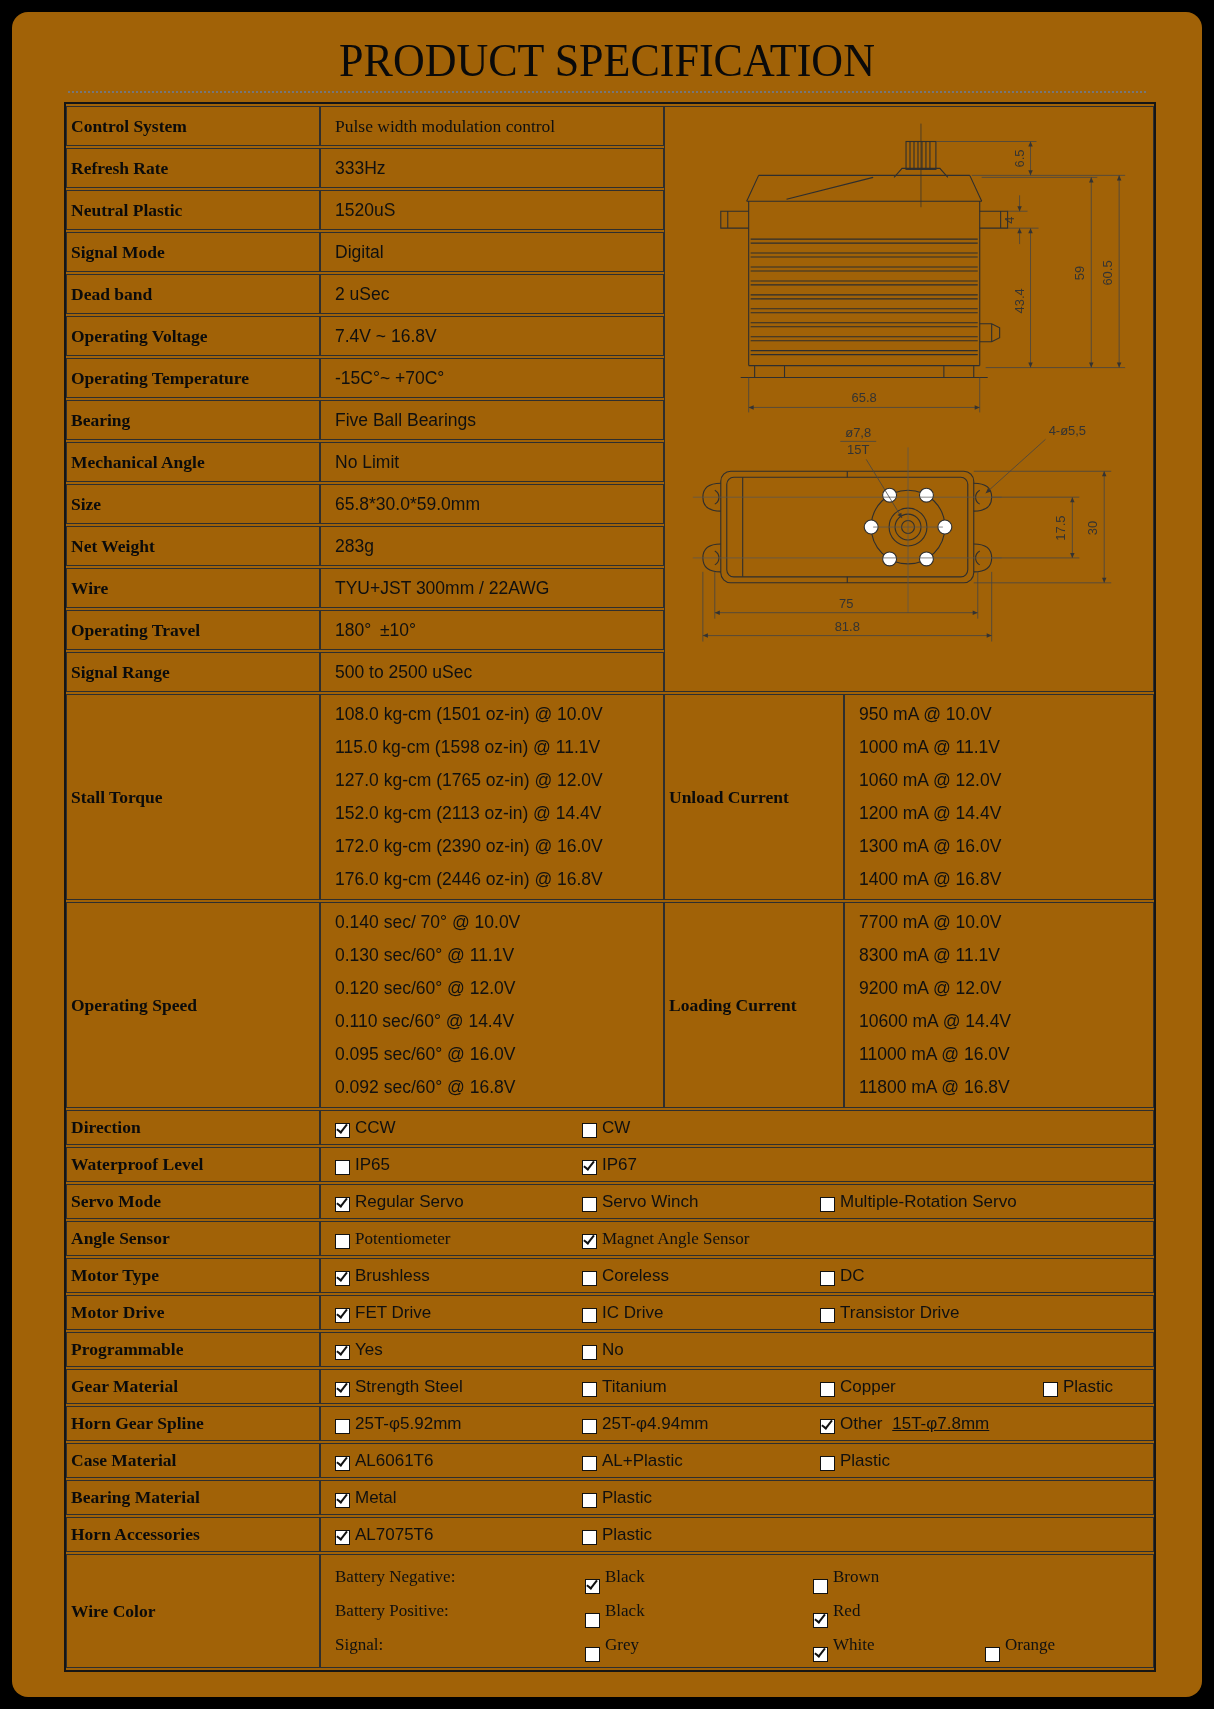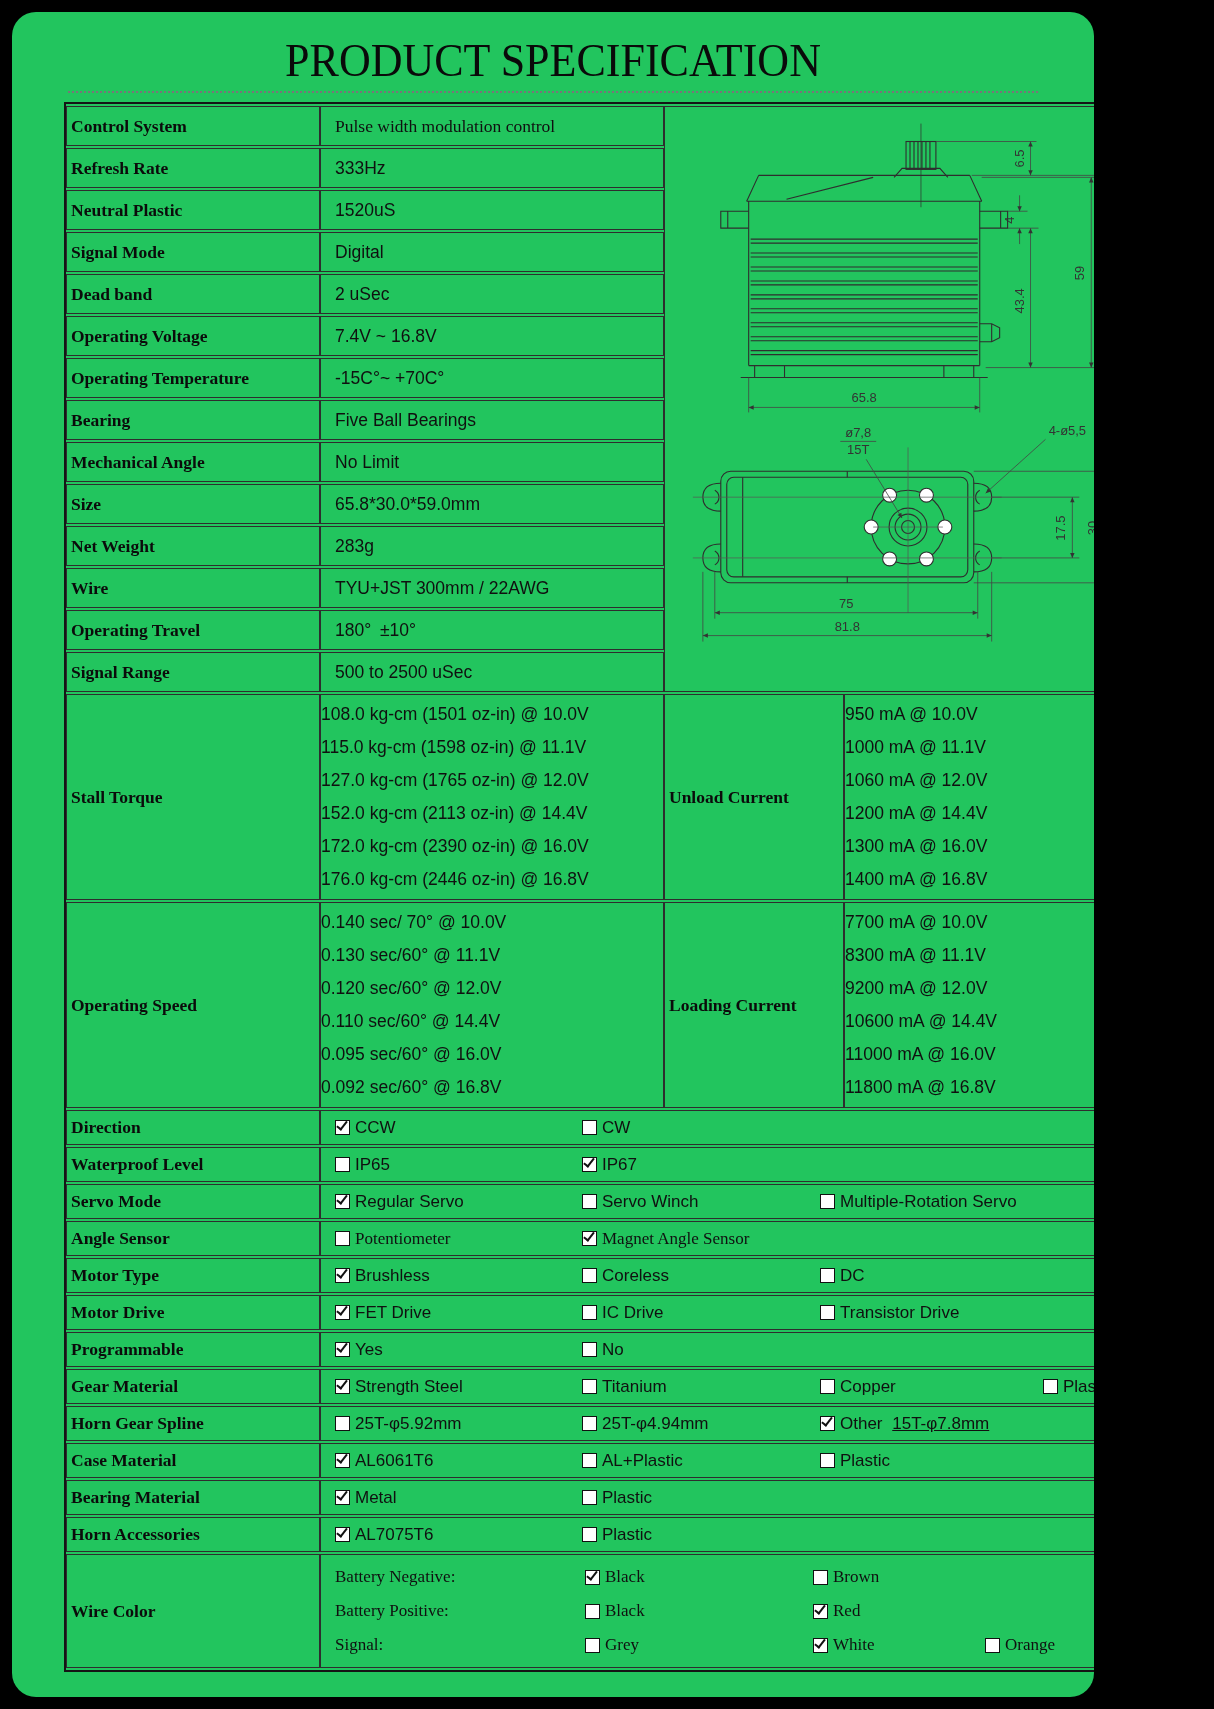--- a/index.html
+++ b/index.html
@@ -1,35 +1,35 @@
 <!DOCTYPE html>
 <html><head>
 <meta charset="utf-8">
 <style>
   html,body{margin:0;padding:0;}
   body{width:1214px;height:1709px;background:#000;position:relative;}
-  .page{position:absolute;left:12px;top:12px;width:1082px;height:1685px;background:#22c55e;border-radius:24px;overflow:hidden;}
+  .page{position:absolute;left:12px;top:12px;width:1190px;height:1685px;background:#a16207;border-radius:16px;overflow:hidden;}
   .title{margin:26px 40px 0;text-align:center;font-family:"Liberation Serif",serif;font-size:44px;line-height:46px;letter-spacing:0px;color:#0a0a0a;transform:scaleY(1.04);}
   .rule{margin:7px 56px 0;border-top:2px dotted #777;height:0;}
   .model{text-align:center;font-family:"Liberation Sans",sans-serif;font-weight:bold;font-size:47px;line-height:50px;margin-top:1px;color:#050505;letter-spacing:1px;}
   table.spec{margin:9px 0 0 52px;border-collapse:separate;border-spacing:0 2px;border:2px solid #151515;width:1088px;table-layout:fixed;}
   td{border:1px solid #2e2e2e;vertical-align:middle;overflow:hidden;}
   td.lbl{font-family:"Liberation Serif",serif;font-weight:bold;font-size:17.5px;padding-left:4px;color:#0b0b0b;}
   td.val{font-family:"Liberation Sans",sans-serif;font-size:17.5px;padding-left:14px;color:#101010;}
   td.val.serif{font-family:"Liberation Serif",serif;}
   #spec-body td{height:36px;}
   td.dwgcell{vertical-align:top;padding:4px;}
   .dwg{display:block;margin:0 auto;}
   td.perfval{padding:0;}
   .lines{padding:3px 0;}
-  .perfline{line-height:33px;font-size:17.5px;font-family:"Liberation Sans",sans-serif;color:#101010;white-space:pre;}
+  .perfline{line-height:33px;font-size:17.5px;font-family:"Liberation Sans",sans-serif;padding-left:14px;color:#101010;white-space:pre;}
   td.opts{padding:0 0 0 14px;height:33px;}
   .optgrid{display:grid;grid-template-columns:247px 238px 223px 1fr;align-items:center;font-family:"Liberation Sans",sans-serif;font-size:17px;color:#101010;}
   .optgrid.serif{font-family:"Liberation Serif",serif;}
-  .opt{display:flex;align-items:center;gap:5px;white-space:pre;}
+  .opt{display:flex;align-items:flex-end;gap:5px;white-space:pre;}
   .cb{width:13px;height:13px;border:1.7px solid #111;display:inline-block;position:relative;flex:none;background:#fff;}
   .cb.checked::after{content:"";position:absolute;left:3px;top:-2px;width:4px;height:9px;border:solid #111;border-width:0 2.2px 2.2px 0;transform:rotate(38deg);}
   .u{text-decoration:underline;}
   td.wire{padding:5px 0 5px 14px;}
   .wirerow{display:grid;grid-template-columns:250px 228px 172px 1fr;line-height:34px;font-family:"Liberation Serif",serif;font-size:17px;color:#101010;align-items:center;}
   .wirename{white-space:pre;}
   svg text{font-family:"Liberation Sans",sans-serif;font-size:13px;fill:#333;}
 </style>
 </head>
 <body>

